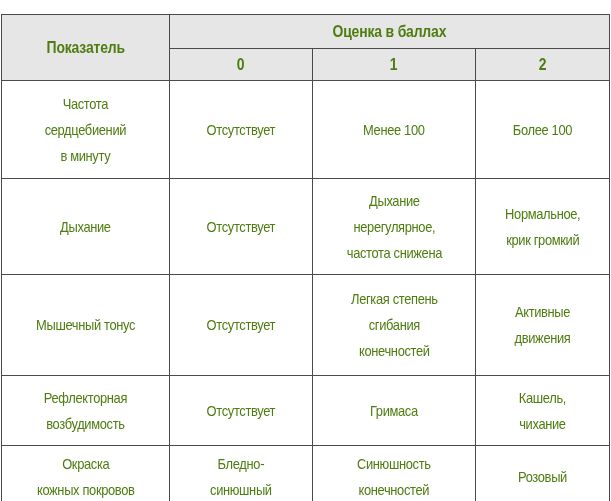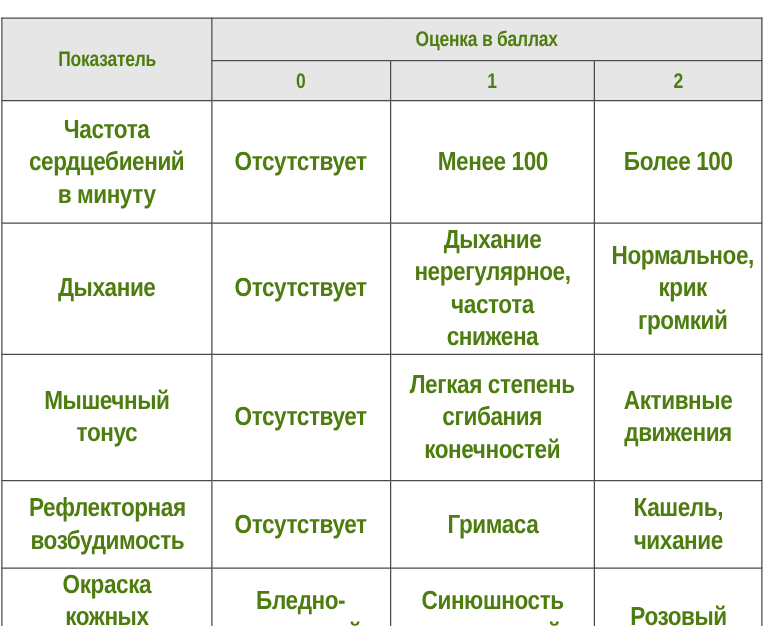--- a/index.html
+++ b/index.html
@@ -1,20 +1,20 @@
 <!DOCTYPE html>
 <html><head>
 <meta charset="utf-8">
 <style>
   html,body{margin:0;padding:0;background:#fff;}
   body{width:611px;height:501px;overflow:hidden;}
   table{position:absolute;left:1px;top:14px;border-collapse:collapse;table-layout:fixed;width:608px;
     font-family:"Liberation Sans Narrow","Liberation Sans",sans-serif;color:#4d7c0f;}
   td,th{border:1.5px solid #4a4a4a;text-align:center;vertical-align:middle;padding:0 4px;
-    font-size:21px;line-height:26px;font-weight:bold;letter-spacing:-0.4px;}
+    font-size:15px;line-height:26px;font-weight:normal;letter-spacing:-0.4px;}
   th{background:#e6e6e6;font-weight:bold;font-size:17px;line-height:22px;letter-spacing:-0.2px;}
   .narrow{display:inline-block;transform:scaleX(0.86);transform-origin:center;white-space:pre-line;}
   .bnarrow{display:inline-block;transform:scaleX(0.82);transform-origin:center;}
 </style>
 </head>
 <body>
 
 <table>
   <colgroup>
     <col style="width:168px">

